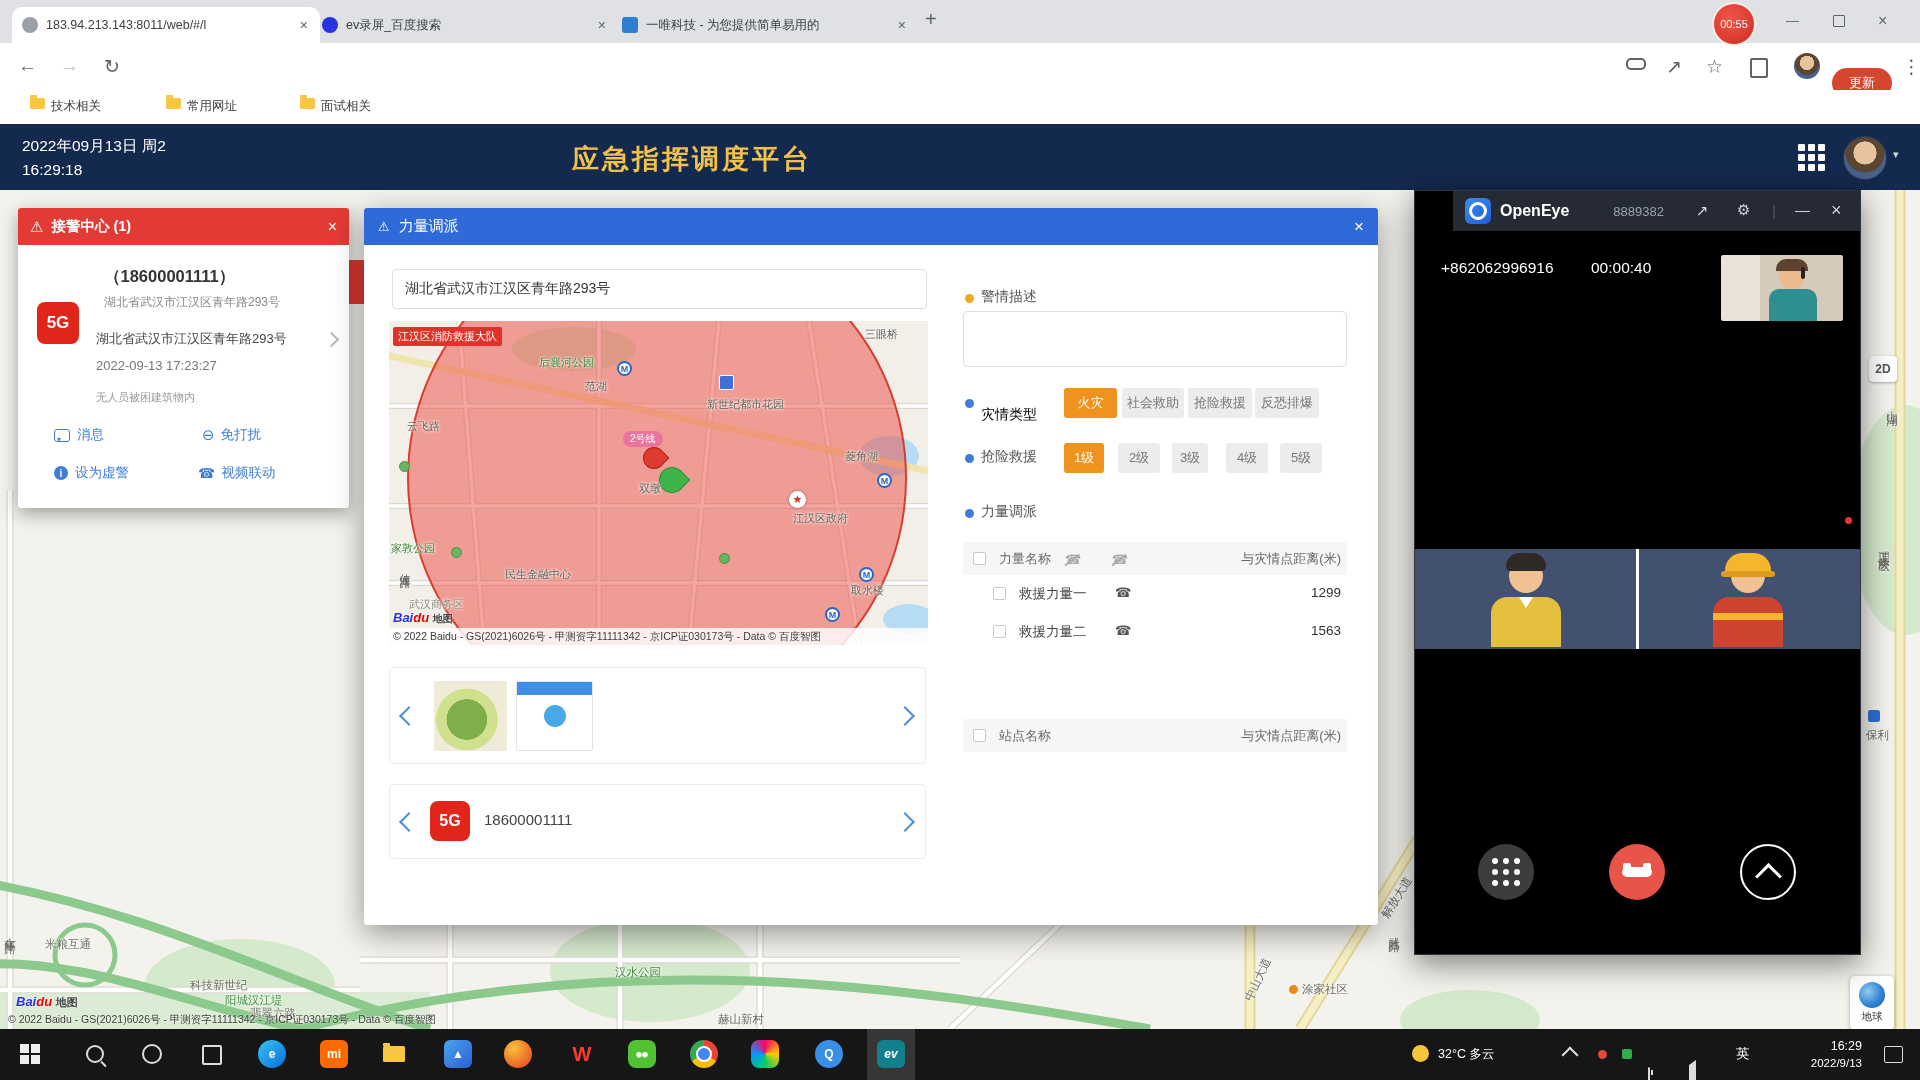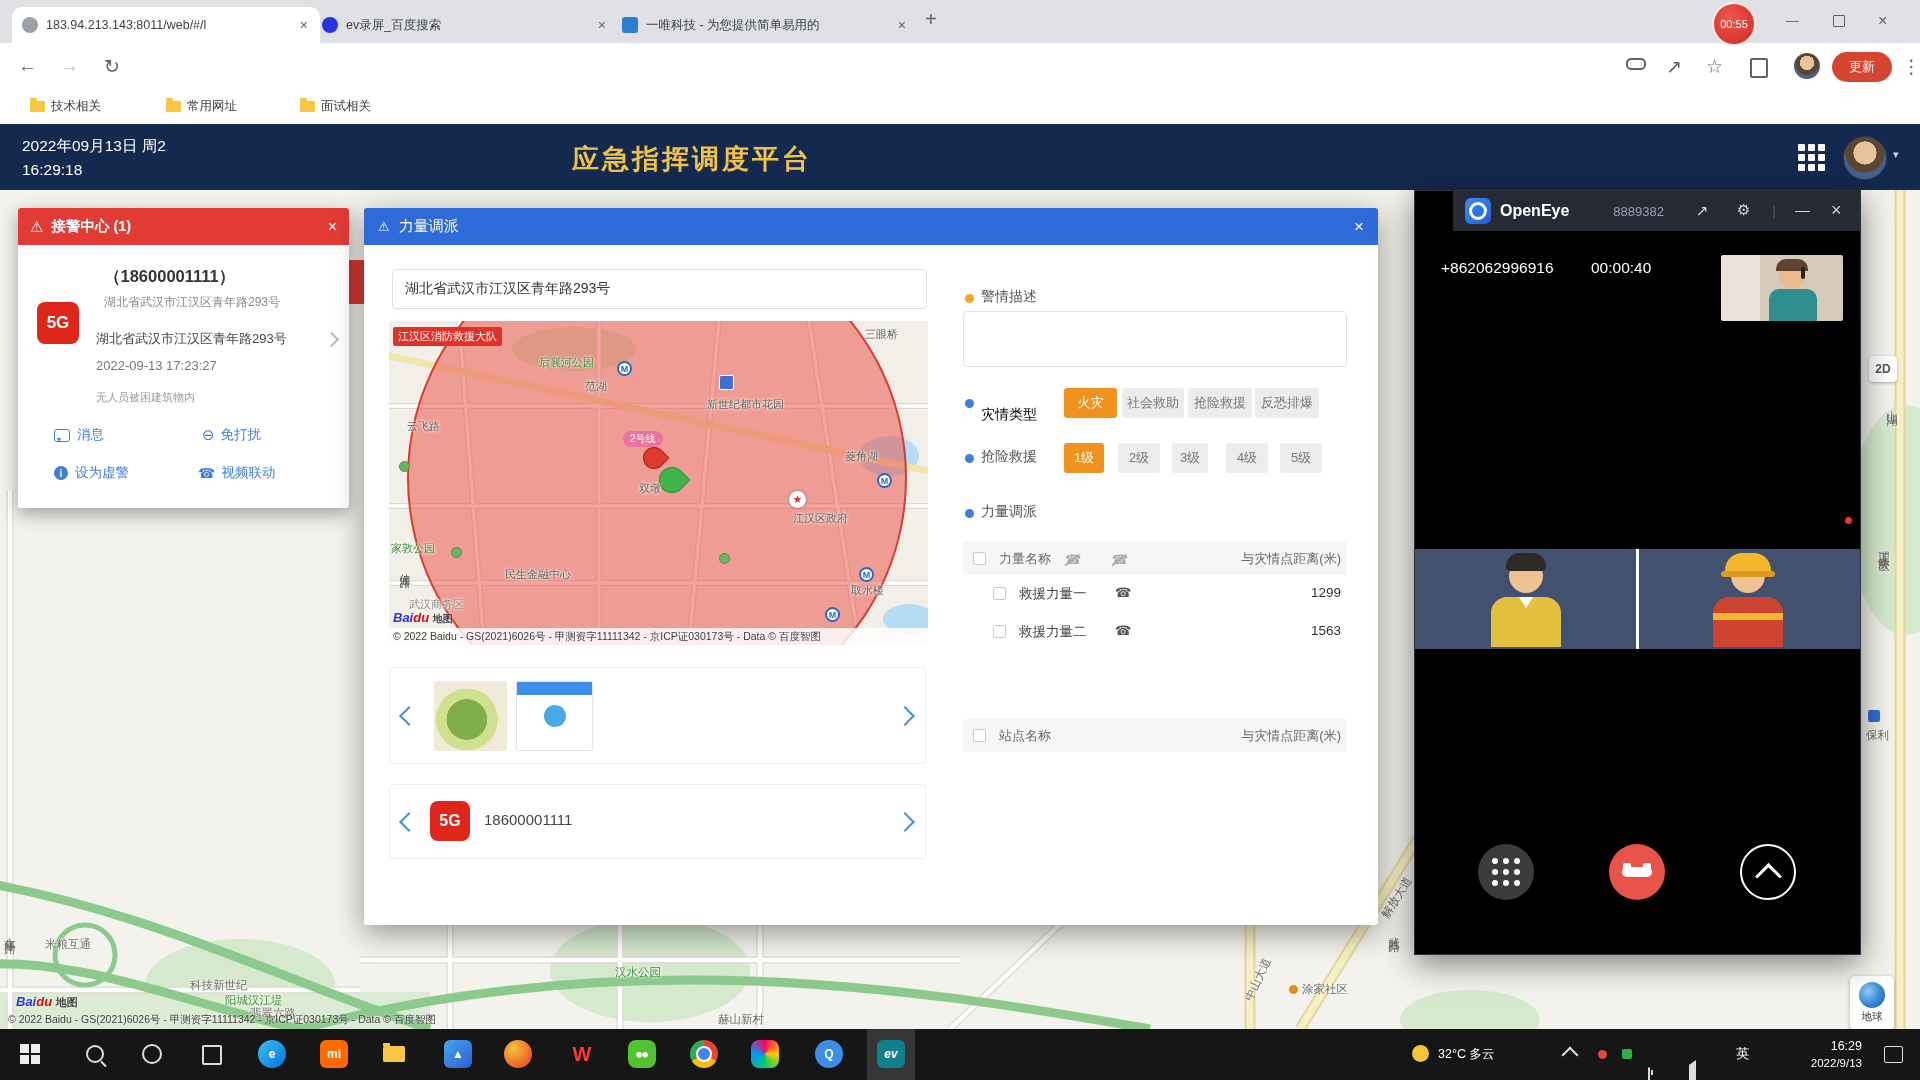--- a/index.html
+++ b/index.html
@@ -14,22 +14,22 @@
   .tab.active{background:#fff;border-radius:10px 10px 0 0;}
   .tab .title{overflow:hidden;text-overflow:ellipsis;white-space:nowrap;flex:1;margin:0 8px;}
   .tab .x{color:#5f6368;font-size:14px;padding:0 2px;}
   .fav{width:16px;height:16px;border-radius:50%;flex:none;}
   .toolbar{left:0;top:43px;width:1920px;height:47px;background:#fff;}
   .navic{font-size:19px;color:#5f6368;}
   .urlpill{left:137px;top:49px;width:1473px;height:34px;background:#f1f3f4;border-radius:17px;display:flex;align-items:center;padding:0 16px;box-sizing:border-box;}
   .bookbar{left:0;top:90px;width:1920px;height:34px;background:#fff;border-bottom:1px solid #e2e3e6;}
   .folder{width:15px;height:11px;background:#f7c642;border-radius:1.5px;position:relative;margin-right:6px;}
   .folder::before{content:"";position:absolute;left:0;top:-3px;width:7px;height:3px;background:#f7c642;border-radius:1px 1px 0 0;}
-  .bkm{font-size:12.5px;color:#3c4043;display:flex;align-items:center;}
-  .updbtn{background:#d5452f;color:#fff;border-radius:15px;font-size:13px;display:flex;align-items:center;justify-content:center;}
+  .bkm{font-size:12.5px;color:#3c4043;display:flex;align-items:flex-start;}
+  .updbtn{background:#d5452f;color:#fff;border-radius:15px;font-size:13px;display:flex;align-items:center;justify-content:center;margin-top:16px;}
   .recbub{left:1712px;top:2px;width:44px;height:44px;border-radius:50%;background:radial-gradient(circle at 40% 35%,#f0564a,#cf2a20);
           border:2px solid rgba(255,255,255,.9);box-sizing:border-box;color:#fff;font-size:11px;display:flex;align-items:center;justify-content:center;z-index:60;}
   .winbtn{color:#5f6368;font-size:13px;}
   .maxbox{width:10px;height:10px;border:1.5px solid #5f6368;border-radius:1px;}
   
   .apphdr{left:0;top:124px;width:1920px;height:66px;background:#14294e;color:#fff;}
   .alertbox{left:220px;top:136px;width:178px;height:44px;background:#e03a34;border-radius:2px;display:flex;align-items:center;padding:0 8px;box-sizing:border-box;}
   .emblem{left:505px;top:131px;width:50px;height:50px;border-radius:50%;background:radial-gradient(circle at 50% 40%,#fae59a,#e9b53c 55%,#b07f27);
           border:2px solid #caa23c;box-sizing:border-box;display:flex;align-items:center;justify-content:center;}
   .grid9{display:grid;grid-template-columns:repeat(3,7px);grid-gap:3px;}

